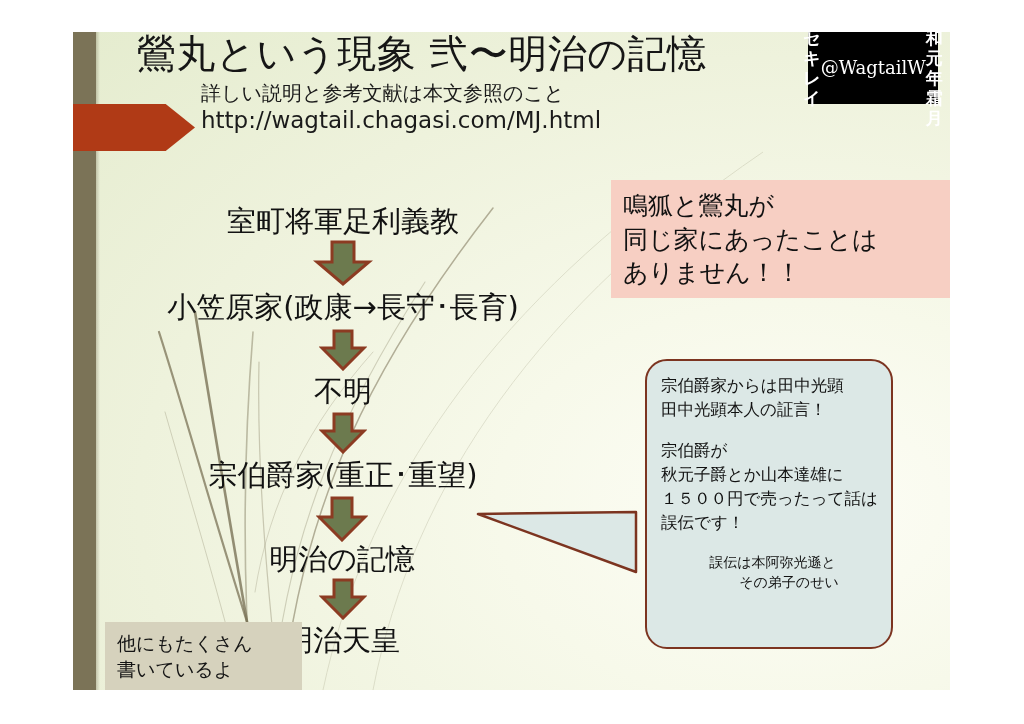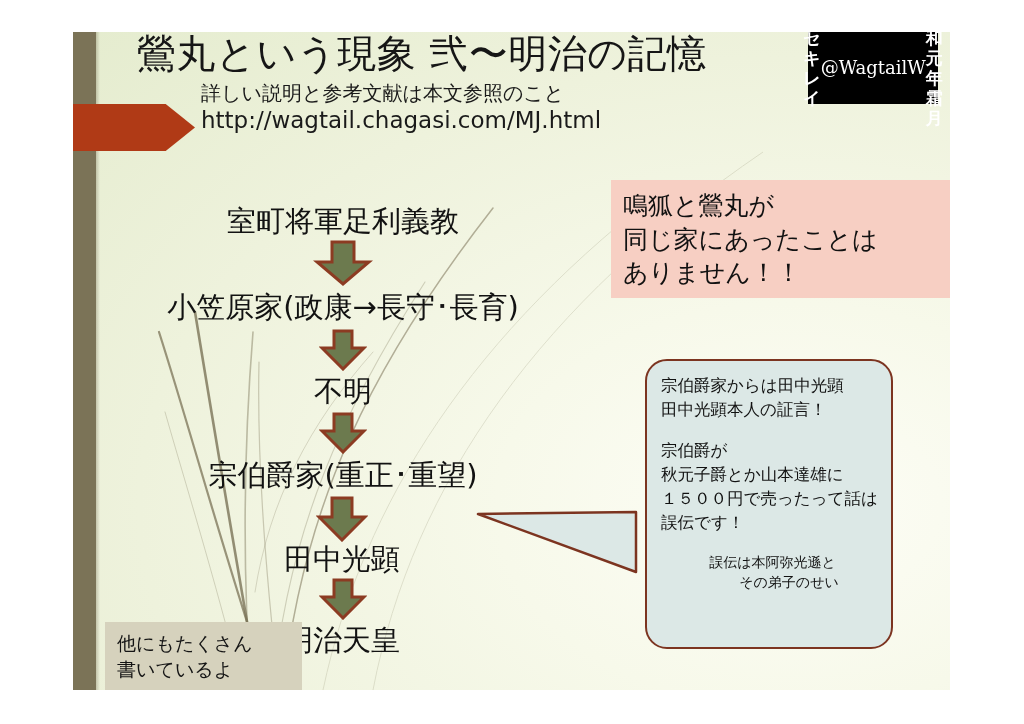--- a/index.html
+++ b/index.html
@@ -176,21 +176,21 @@
     <div class="flow-label" style="left:170px;top:340px;width:200px;">不明</div>
     <svg class="arrow" style="left:246px;top:380px;" width="48" height="42" viewBox="0 0 48 42">
       <polygon points="15,2 33,2 33,19 45,19 24,40 3,19 15,19" fill="#6c7a4e" stroke="#8c3b22" stroke-width="3"></polygon>
     </svg>
 
     <div class="flow-label" style="left:45px;top:424px;width:450px;">宗伯爵家(重正･重望)</div>
     <svg class="arrow" style="left:243px;top:464px;" width="52" height="46" viewBox="0 0 52 46">
       <polygon points="16,2 36,2 36,21 49,21 26,44 3,21 16,21" fill="#6c7a4e" stroke="#8c3b22" stroke-width="3"></polygon>
     </svg>
 
-    <div class="flow-label" style="left:169px;top:508px;width:200px;">田中光顕</div>
+    <div class="flow-label" style="left:169px;top:508px;width:200px;">明治の記憶</div>
     <svg class="arrow" style="left:246px;top:546px;" width="48" height="42" viewBox="0 0 48 42">
       <polygon points="15,2 33,2 33,19 45,19 24,40 3,19 15,19" fill="#6c7a4e" stroke="#8c3b22" stroke-width="3"></polygon>
     </svg>
 
     <div class="flow-label" style="left:169px;top:589px;width:200px;">明治天皇</div>
   </div>
 
   <div id="bubble-wrap">
     <svg id="bubble-tail" viewBox="0 0 440 300">
       <polygon points="168,180 168,240 10,182" fill="#dce8e6" stroke="#7c3420" stroke-width="2.5" stroke-linejoin="round"></polygon>

